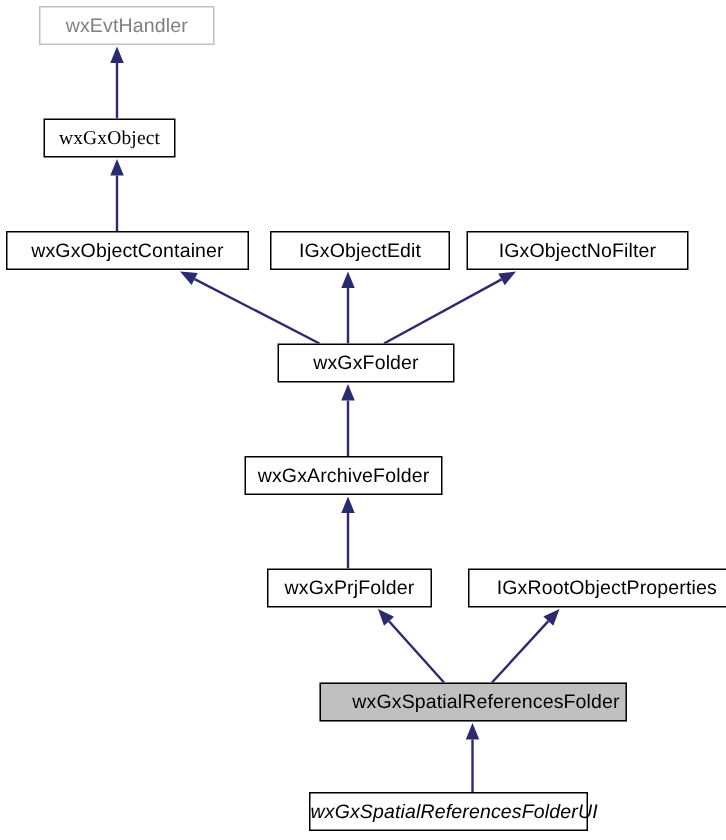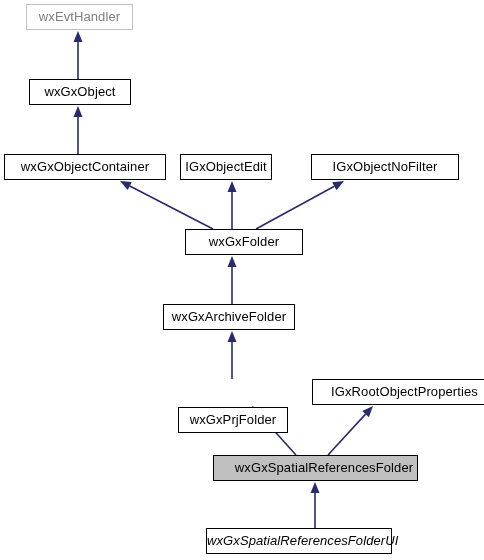--- a/index.html
+++ b/index.html
@@ -91,25 +91,25 @@
       <g>
         <line x1="328" y1="455" x2="365.5595450046565" y2="414.10182877270734" stroke="#2a2a6e" stroke-width="1.6"></line>
         <polygon points="373,406 368.87392950258226,417.1456512708024 362.24516050673077,411.0580062746123" fill="#2a2a6e"></polygon>
       </g>
       <g>
         <line x1="315" y1="528" x2="315" y2="493" stroke="#2a2a6e" stroke-width="1.6"></line>
         <polygon points="315,482 319.5,493 310.5,493" fill="#2a2a6e"></polygon>
       </g>
     </svg>
   <div id="nodes">
-      <div class="node external" style="left: 26px; top: 4px; width: 107px; text-align: center;">wxEvtHandler</div>
-      <div class="node" style="left: 29px; top: 79px; width: 102px;">wxGxObject</div>
+      <div class="node external" style="left: 26px; top: 4px; width: 117px; text-align: center;">wxEvtHandler</div>
+      <div class="node" style="left: 29px; top: 79px; width: 88px; font-family: Liberation Serif, serif;">wxGxObject</div>
       <div class="node" style="left: 4px; top: 154px; width: 162px;">wxGxObjectContainer</div>
-      <div class="node" style="left: 180px; top: 154px; width: 92px;">IGxObjectEdit</div>
+      <div class="node" style="left: 180px; top: 154px; width: 120px;">IGxObjectEdit</div>
       <div class="node" style="left: 311px; top: 154px; width: 148px;">IGxObjectNoFilter</div>
       <div class="node" style="left: 185px; top: 229px; width: 118px;">wxGxFolder</div>
       <div class="node" style="left: 163px; top: 304px; width: 132px;">wxGxArchiveFolder</div>
-      <div class="node" style="left: 178px; top: 379px; width: 110px; margin-top: 28px;">wxGxPrjFolder</div>
+      <div class="node" style="left: 178px; top: 379px; width: 110px;">wxGxPrjFolder</div>
       <div class="node" style="left: 312px; top: 379px; width: 185px;">IGxRootObjectProperties</div>
       <div class="node highlight" style="left: 213px; top: 455px; width: 205px;">wxGxSpatialReferencesFolder</div>
       <div class="node" style="left: 206px; top: 528px; width: 186px; font-style: italic;">wxGxSpatialReferencesFolderUI</div>
     </div>
 </div>
 
 </body></html>

